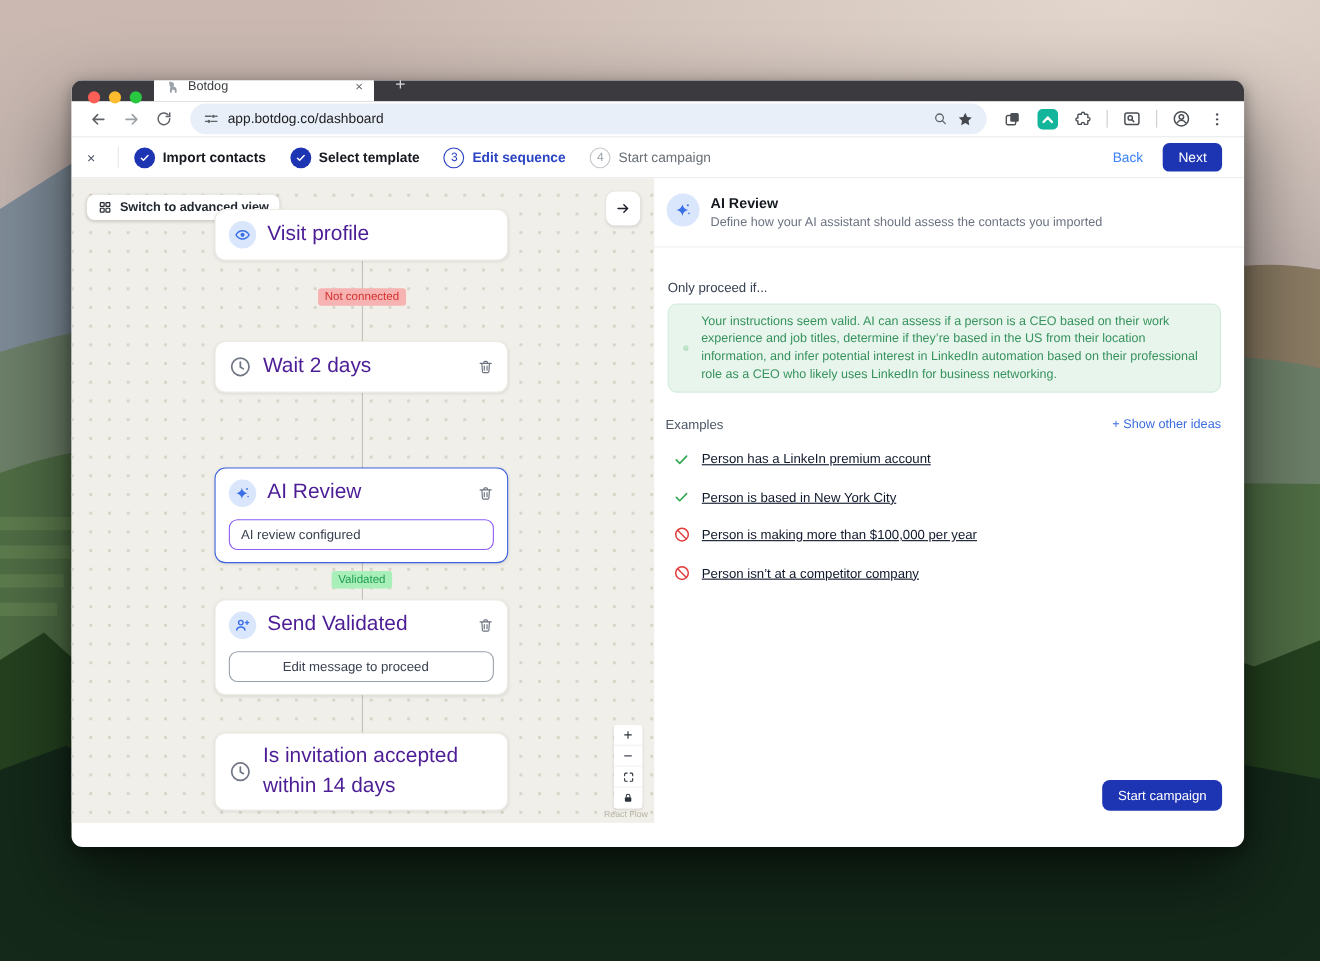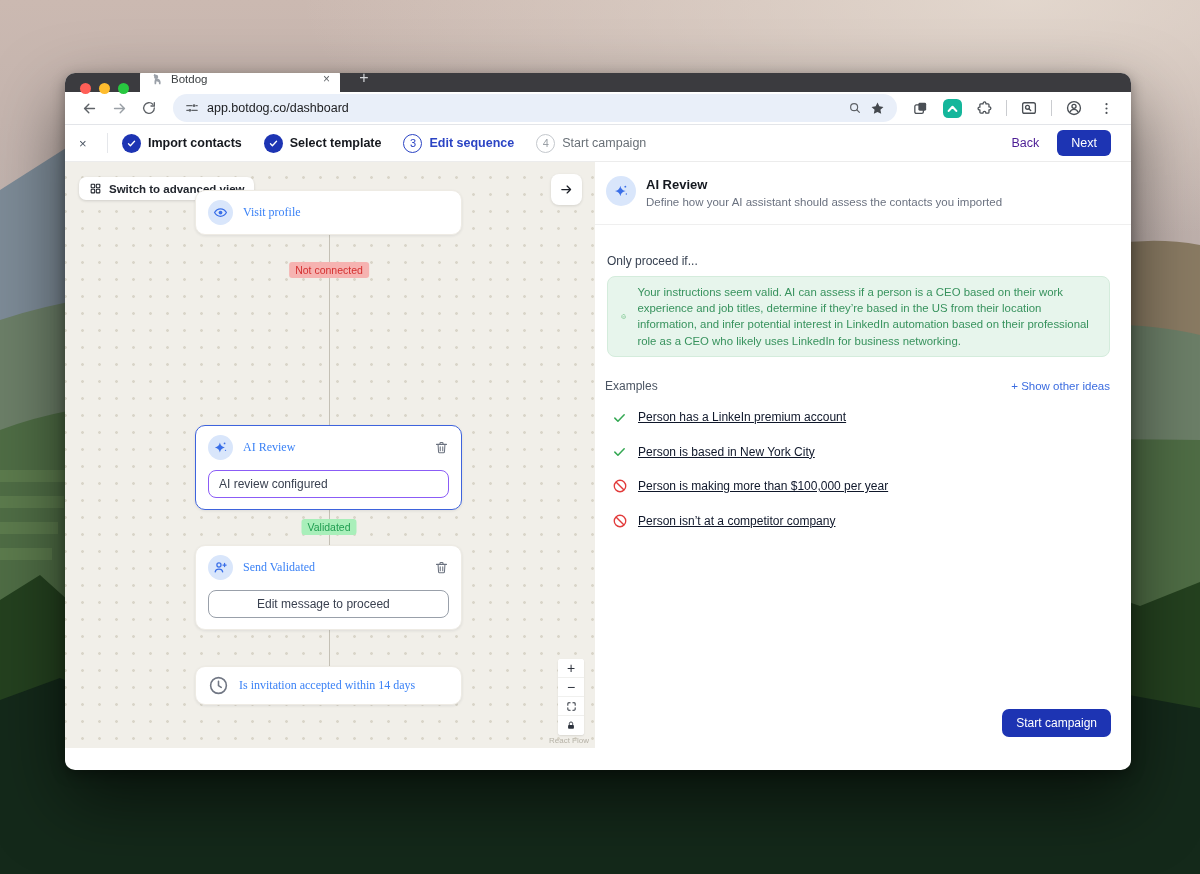--- a/index.html
+++ b/index.html
@@ -39,42 +39,42 @@
   .step { display:flex; align-items:center; gap:7px; margin-right:22px; }
   .circ { width:19px; height:19px; border-radius:50%; display:flex; align-items:center; justify-content:center; flex:none; font-size:11px; }
   .circ.done { background:#1d34b3; }
   .circ.active { border:1.5px solid #2b44c4; color:#2b44c4; }
   .circ.upcoming { border:1.5px solid #c4c8cd; color:#9aa0a6; }
   .step-label { font-size:12.5px; }
   .step.done .step-label { color:#15181e; font-weight:700; }
   .step.active .step-label { color:#2b44c4; font-weight:700; }
   .step.upcoming .step-label { color:#697077; font-weight:400; }
   .step-spacer { flex:1; }
-  .back-btn { font-size:12.5px; color:#4c1d95; font-weight:500; margin-right:18px; background:none; border:none; }
+  .back-btn { font-size:12.5px; color:#3b82f6; font-weight:500; margin-right:18px; background:none; border:none; }
   .next-btn { background:#1d34b3; color:#fff; font-size:12.5px; font-weight:500; border:none; border-radius:6px; padding:6px 14px; }
 
   
   .main { display:flex; height:586px; }
   .canvas { position:relative; width:530px; flex:none; background:#f1efe9; overflow:hidden;
     background-image:radial-gradient(circle,#d9d5c9 1.3px, transparent 1.5px);
     background-size:17px 17px; background-position:9px 7px; }
   .vline { position:absolute; left:264px; top:66px; width:1px; height:448px; background:#c4c0b5; }
 
   .adv-btn { position:absolute; left:14px; top:15px; display:flex; align-items:center; gap:7px;
     background:#fff; border:none; border-radius:7px; padding:5px 10px; box-shadow:0 1px 3px rgba(0,0,0,.14);
     font-size:11.5px; font-weight:700; color:#23272f; font-family:inherit; }
   .collapse-btn { position:absolute; right:13px; top:12px; width:31px; height:31px; background:#fff; border:none;
     border-radius:8px; box-shadow:0 1px 3px rgba(0,0,0,.12); display:flex; align-items:center; justify-content:center; }
 
   .flow-node { position:absolute; left:130px; width:267px; background:#fff; border-radius:10px;
     border:1px solid #eeebe4; box-shadow:0 1px 3px rgba(25,28,45,.09); }
   .flow-node.selected { border:1.5px solid #3e63dd; }
   .node-row { display:flex; align-items:center; gap:10px; padding:9px 12px; }
   .icon-circle { width:25px; height:25px; border-radius:50%; background:#d9e6fb; display:flex; align-items:center; justify-content:center; flex:none; }
-  .node-title { font-size:12px; color:#3b82f6; font-weight:500; flex:1; line-height:1.4;font-family:Liberation Serif, serif; }
+  .node-title { font-size:19px; color:#4c1d95; font-weight:500; flex:1; line-height:1.4; }
   .trash { flex:none; display:flex; }
   .node-pill { margin:1px 12px 11px; border-radius:8px; padding:6px 10px; font-size:12px; color:#3a4150; }
   .node-pill.green { border:1px solid #8b5cf6; }
   .node-pill.gray { border:1px solid #99a0aa;padding-left:48px; }
   .badge { position:absolute; left:264px; transform:translateX(-50%); font-size:10.5px; padding:2px 6px; border-radius:3px; white-space:nowrap; }
   .badge.red { background:#f6b3b1; color:#d43030; }
   .badge.green { background:#a9efba; color:#1f9d50; }
 
   .zoom-controls { position:absolute; left:493px; top:497px; width:26px; background:#fff;
     border-radius:3px; box-shadow:0 1px 2px rgba(0,0,0,.1); overflow:hidden; }
@@ -294,20 +294,34 @@
                 <path d="M2.5 12s3.4-6 9.5-6 9.5 6 9.5 6-3.4 6-9.5 6-9.5-6-9.5-6z"></path>
                 <circle cx="12" cy="12" r="3" fill="#3a6fe8" stroke="none"></circle>
               </svg>
           </span>
           <span class="node-title">Visit profile</span>
         </div>
       </div>
 
       <span class="badge red" style="top:100px">Not connected</span>
 
+      <div class="flow-node" style="top:148px">
+        <div class="node-row">
+          <svg width="21" height="21" viewBox="0 0 24 24" fill="none" stroke="#707683" stroke-width="1.8" stroke-linecap="round">
+              <circle cx="12" cy="12" r="9"></circle>
+              <path d="M12 7.2v5l3.1 1.9"></path>
+            </svg>
+          <span class="node-title">Wait 2 days</span>
+          <span class="trash">
+            <svg width="15" height="15" viewBox="0 0 24 24" fill="none" stroke="#6c7380" stroke-width="1.7" stroke-linecap="round">
+                <path d="M4 7h16 M9.5 7V5.4c0-.8.7-1.4 1.5-1.4h2c.8 0 1.5.6 1.5 1.4V7 M6.5 7l.8 12.1c.1.8.7 1.4 1.5 1.4h6.4c.8 0 1.4-.6 1.5-1.4L17.5 7 M10 11v6 M14 11v6"></path>
+              </svg>
+          </span>
+        </div>
+      </div>
 
       <div class="flow-node selected" style="top:263px">
         <div class="node-row">
           <span class="icon-circle">
             <svg width="15" height="15" viewBox="0 0 24 24" fill="#3a6fe8">
                 <path d="M11 4 Q12 10.5 19 12 Q12 13.5 11 20 Q10 13.5 3 12 Q10 10.5 11 4 Z"></path>
                 <circle cx="18.5" cy="5.5" r="1.4"></circle>
                 <circle cx="20" cy="16.5" r="1.1"></circle>
               </svg>
           </span>

